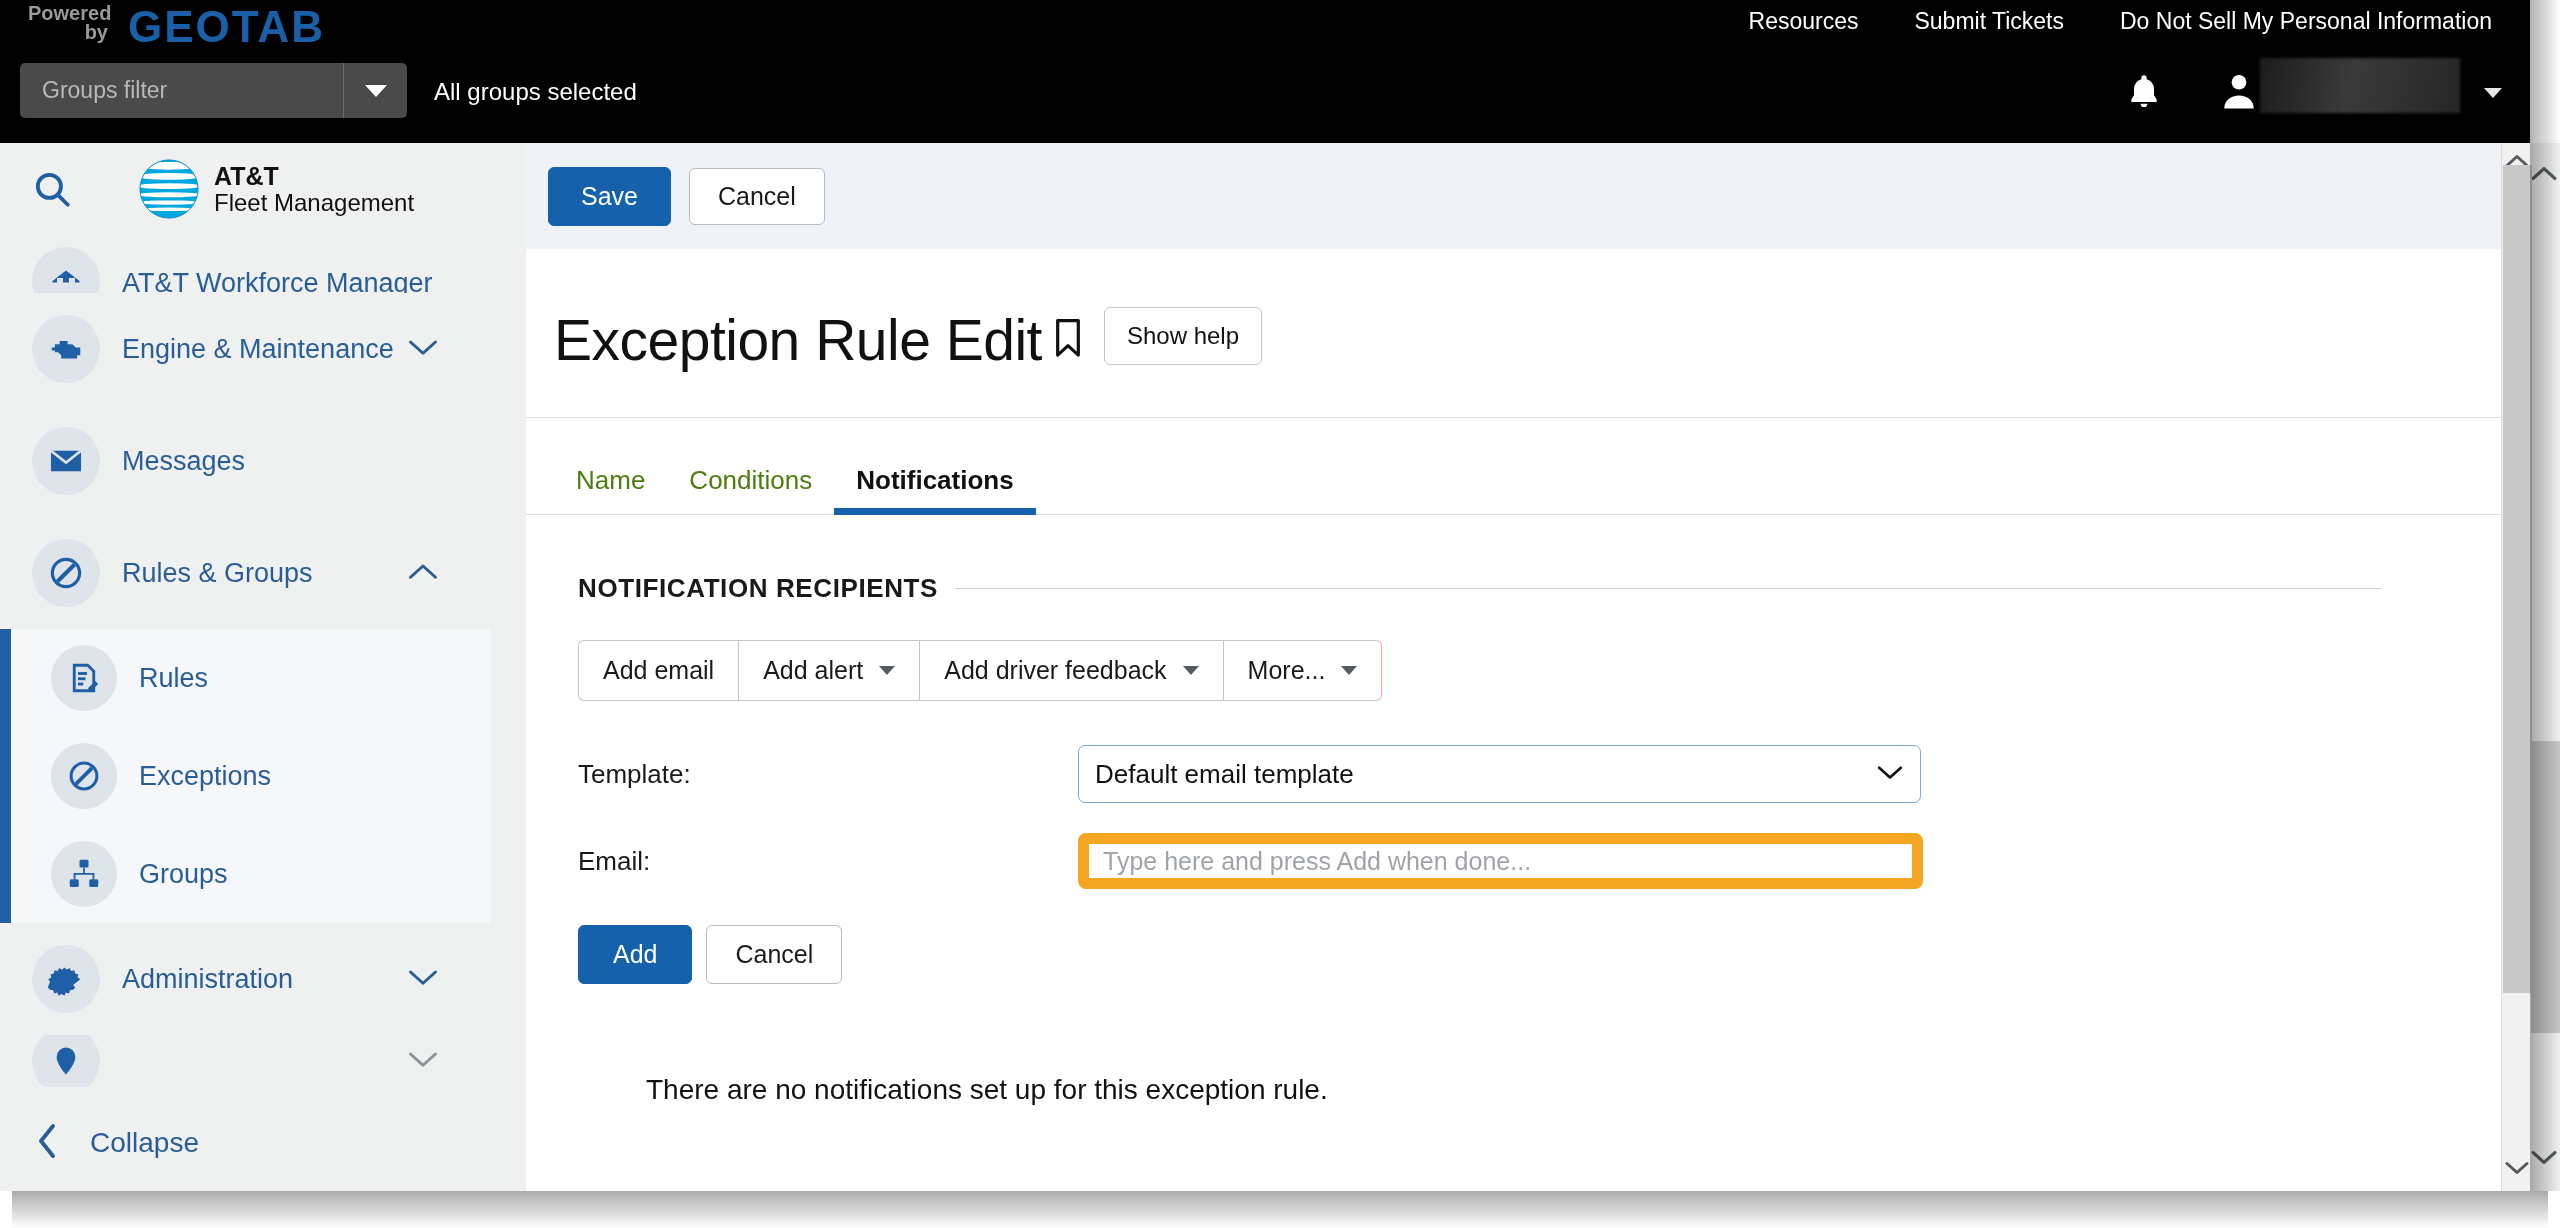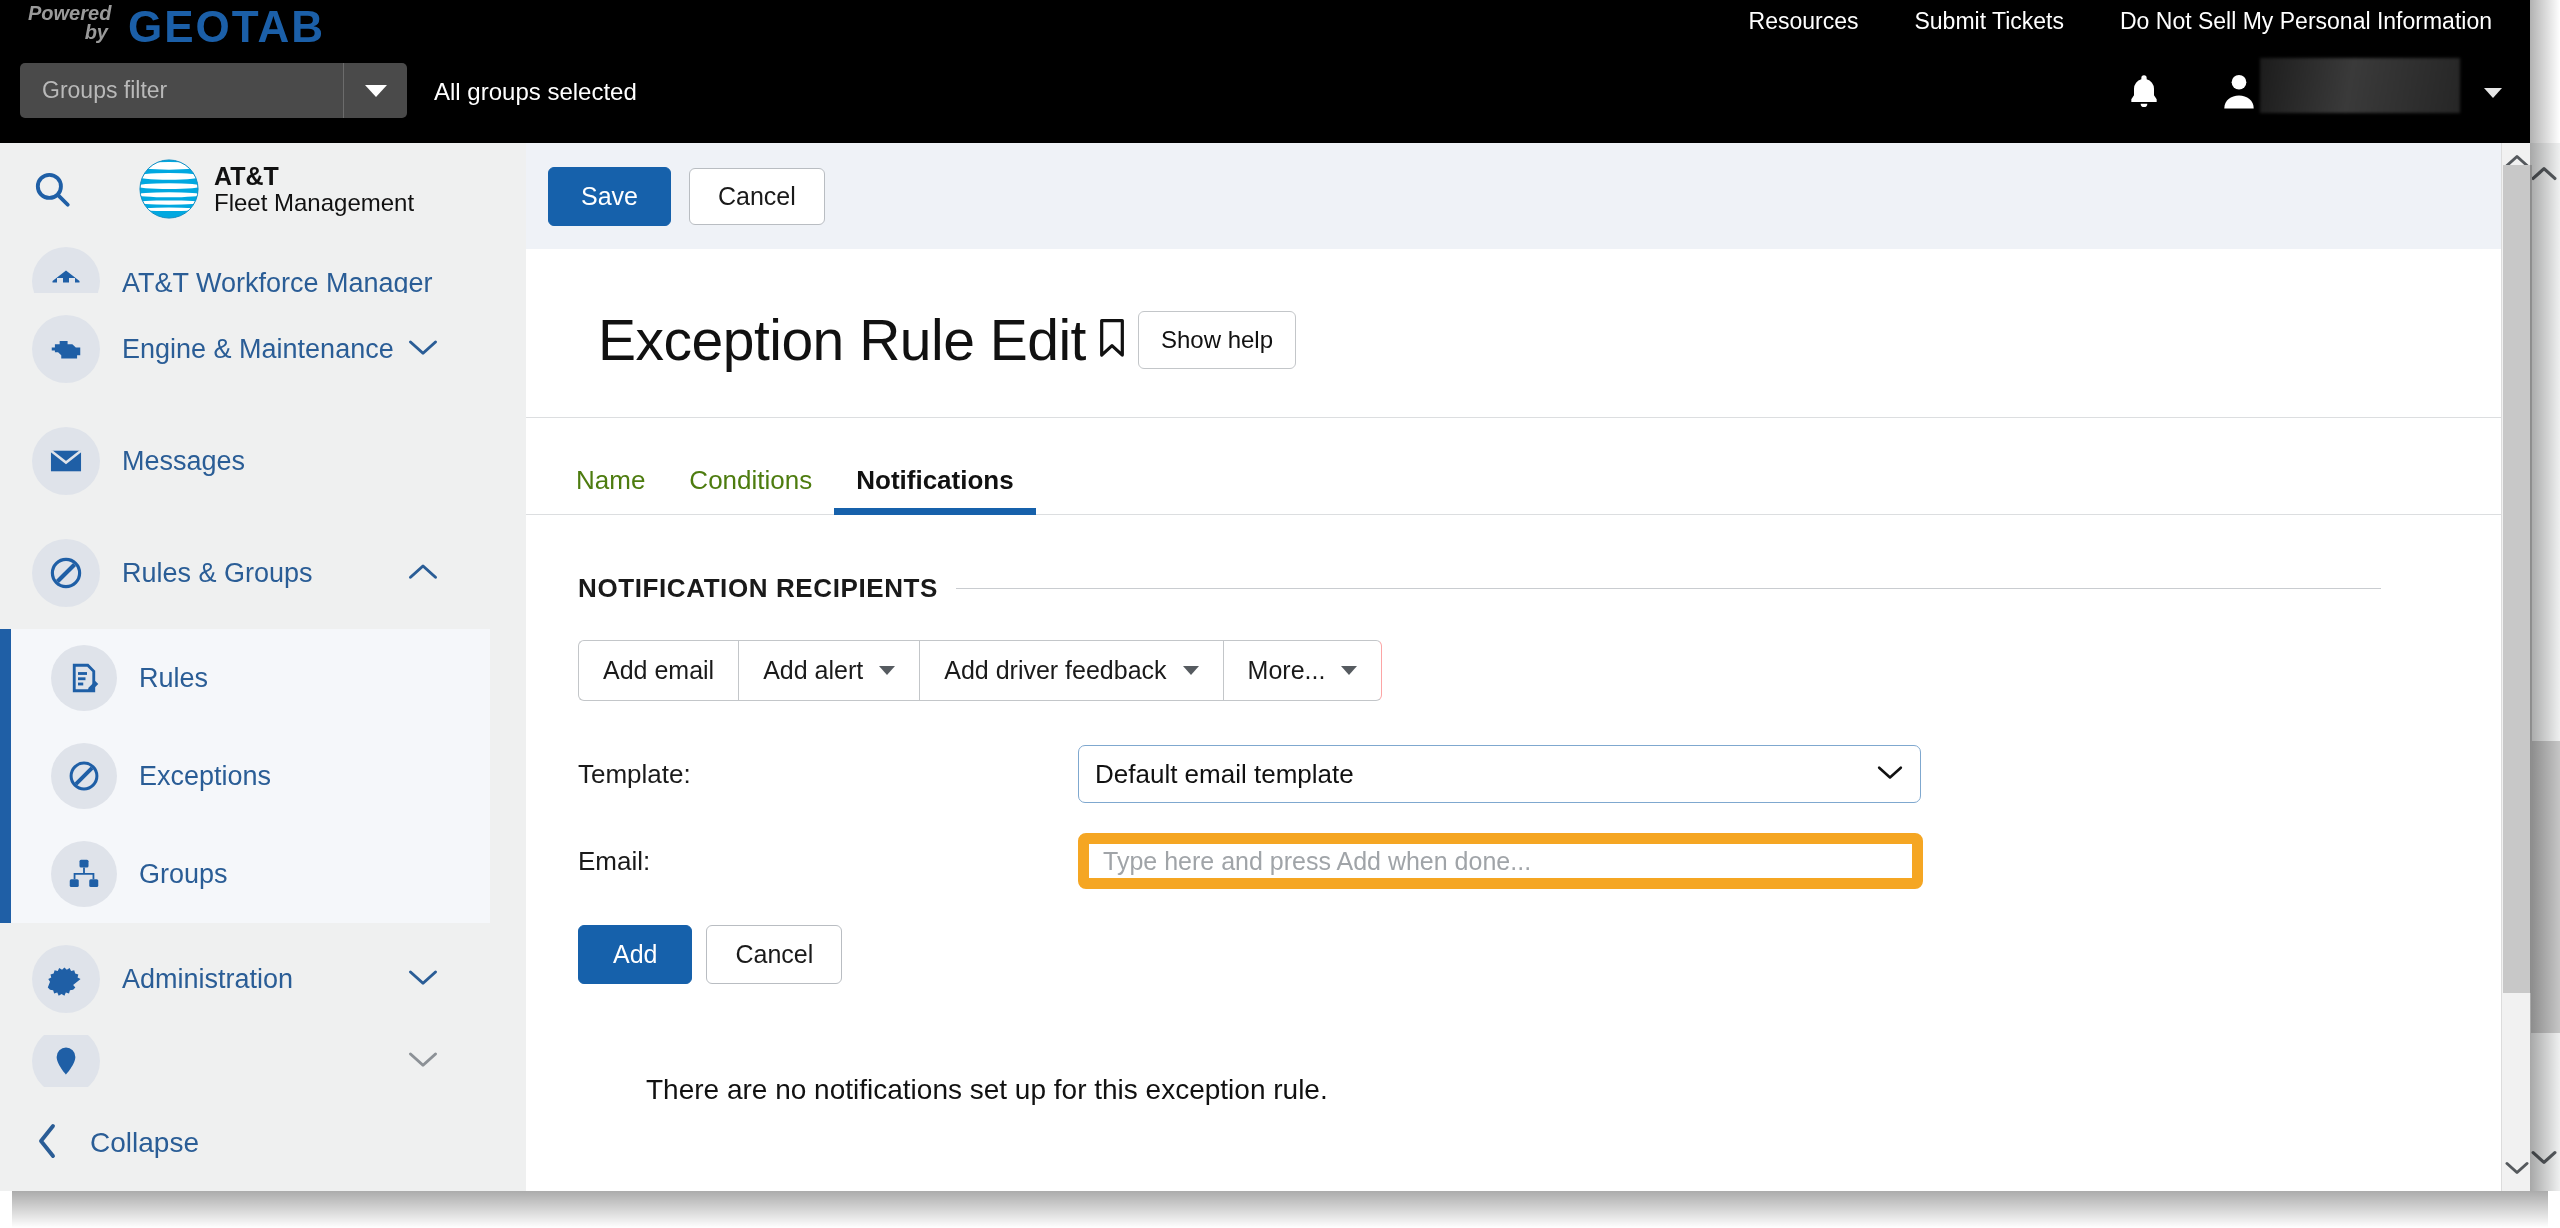--- a/index.html
+++ b/index.html
@@ -11,21 +11,21 @@
   }
 
   
   .topbar {
     position: absolute; left: 0; top: 0; width: 2530px; height: 143px;
     background: #000000;
   }
   .brand-powered {
     position: absolute; left: 28px; top: 4px;
     color: #9a9a9a; font-size: 20px; font-weight: bold; line-height: 19px;
-    text-align: right; width: 80px; font-style: italic;
+    text-align: right; width: 80px;
   }
   .brand-geotab {
     position: absolute; left: 128px; top: 2px;
     color: #1b5fa8; font-size: 44px; font-weight: bold; letter-spacing: 2px;
     font-family: "Liberation Sans", sans-serif;
   }
   .topnav { position: absolute; right: 10px; top: 8px; display: flex; gap: 0px; align-items: center; }
   .topnav a {
     color: #ffffff; font-size: 23px; text-decoration: none; padding: 0 28px;
     white-space: nowrap;
@@ -145,21 +145,21 @@
     height: 106px; background: #eff2f7; display: flex; align-items: center;
     padding-left: 22px; gap: 18px;
   }
   .btn {
     font-family: "Liberation Sans", sans-serif; font-size: 25px;
     border-radius: 6px; cursor: pointer; border: 1px solid #b9bdc2;
     background: #ffffff; color: #1a1a1a; padding: 13px 28px;
   }
   .btn.primary { background: #1661ab; border-color: #1661ab; color: #ffffff; padding: 14px 32px; }
 
-  .title-row { display: flex; align-items: center; padding: 58px 0 0 28px; gap: 10px; margin-left: 44px; }
+  .title-row { display: flex; align-items: flex-start; padding: 58px 0 0 28px; gap: 20px; }
   .page-title {
     font-size: 57px; color: #111111; font-weight: normal; letter-spacing: -0.5px;
     display: flex; align-items: center; gap: 10px;
   }
   .btn-showhelp {
     font-size: 24px; padding: 14px 22px; background: #fff; border: 1px solid #c3c6c9;
     border-radius: 6px; color: #111;
   }
 
   .tabs {

